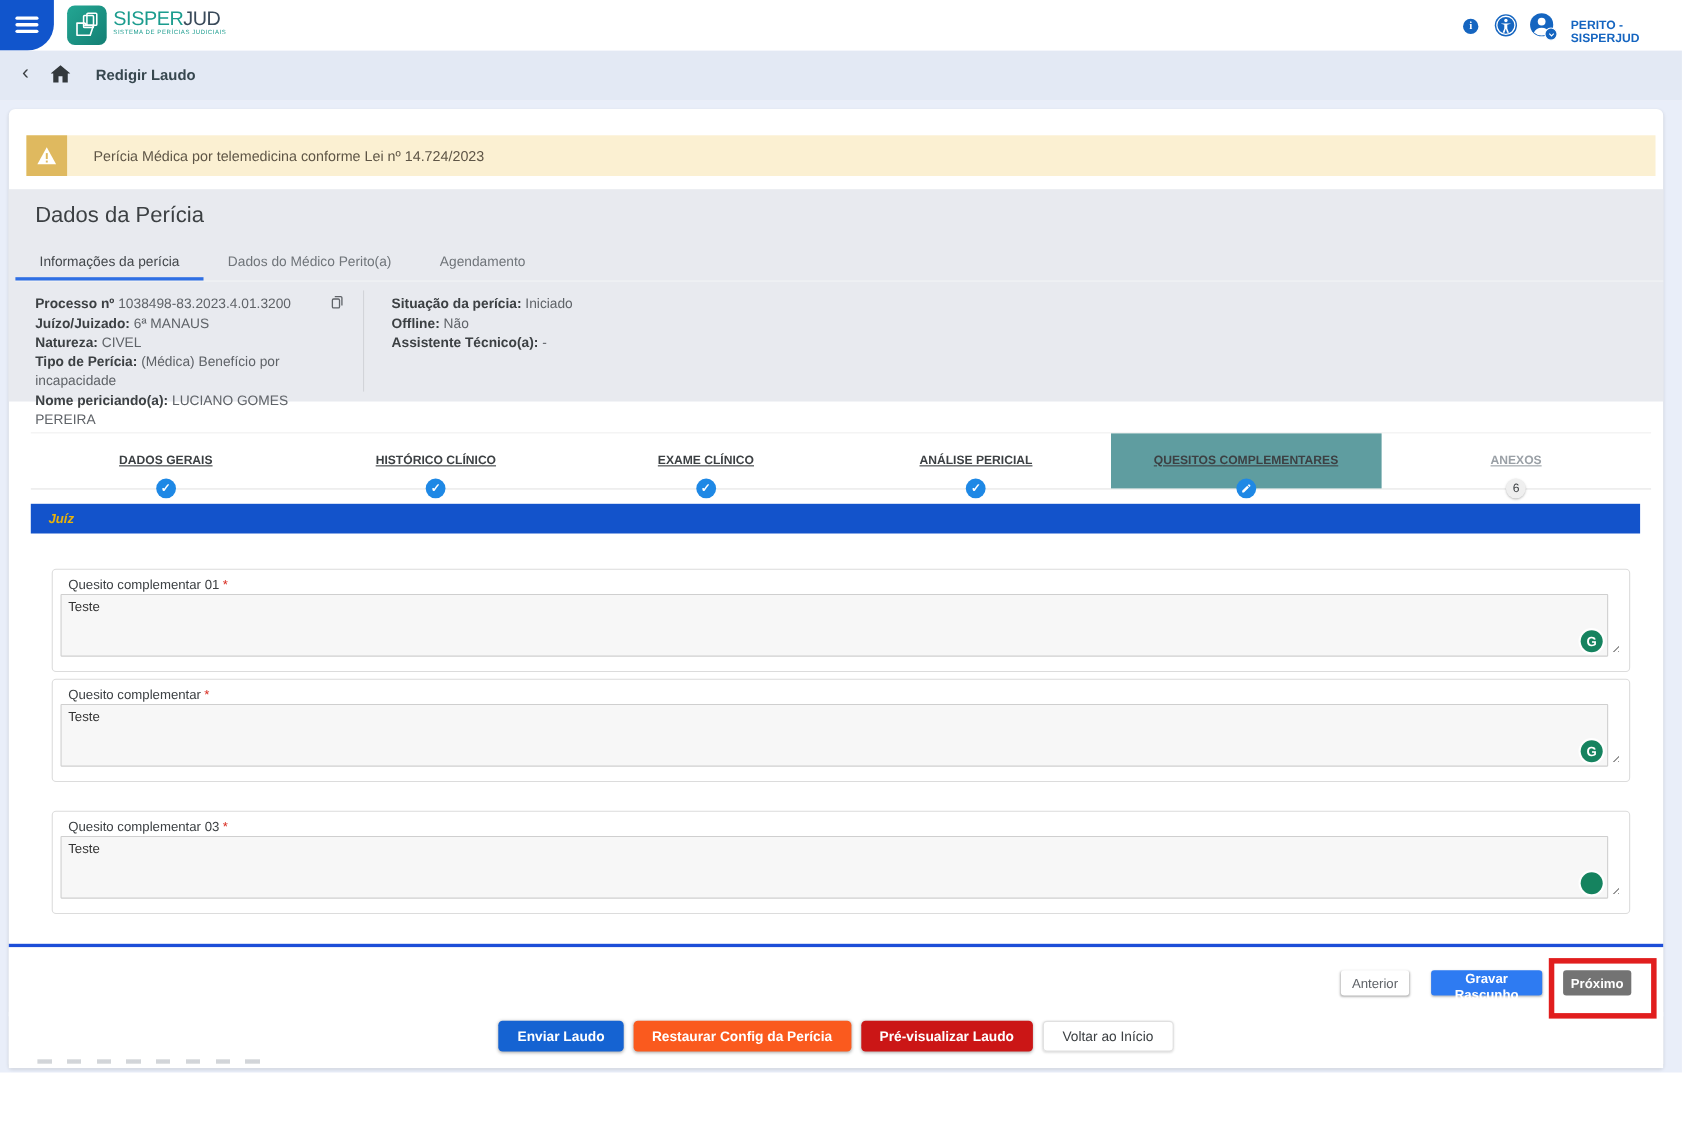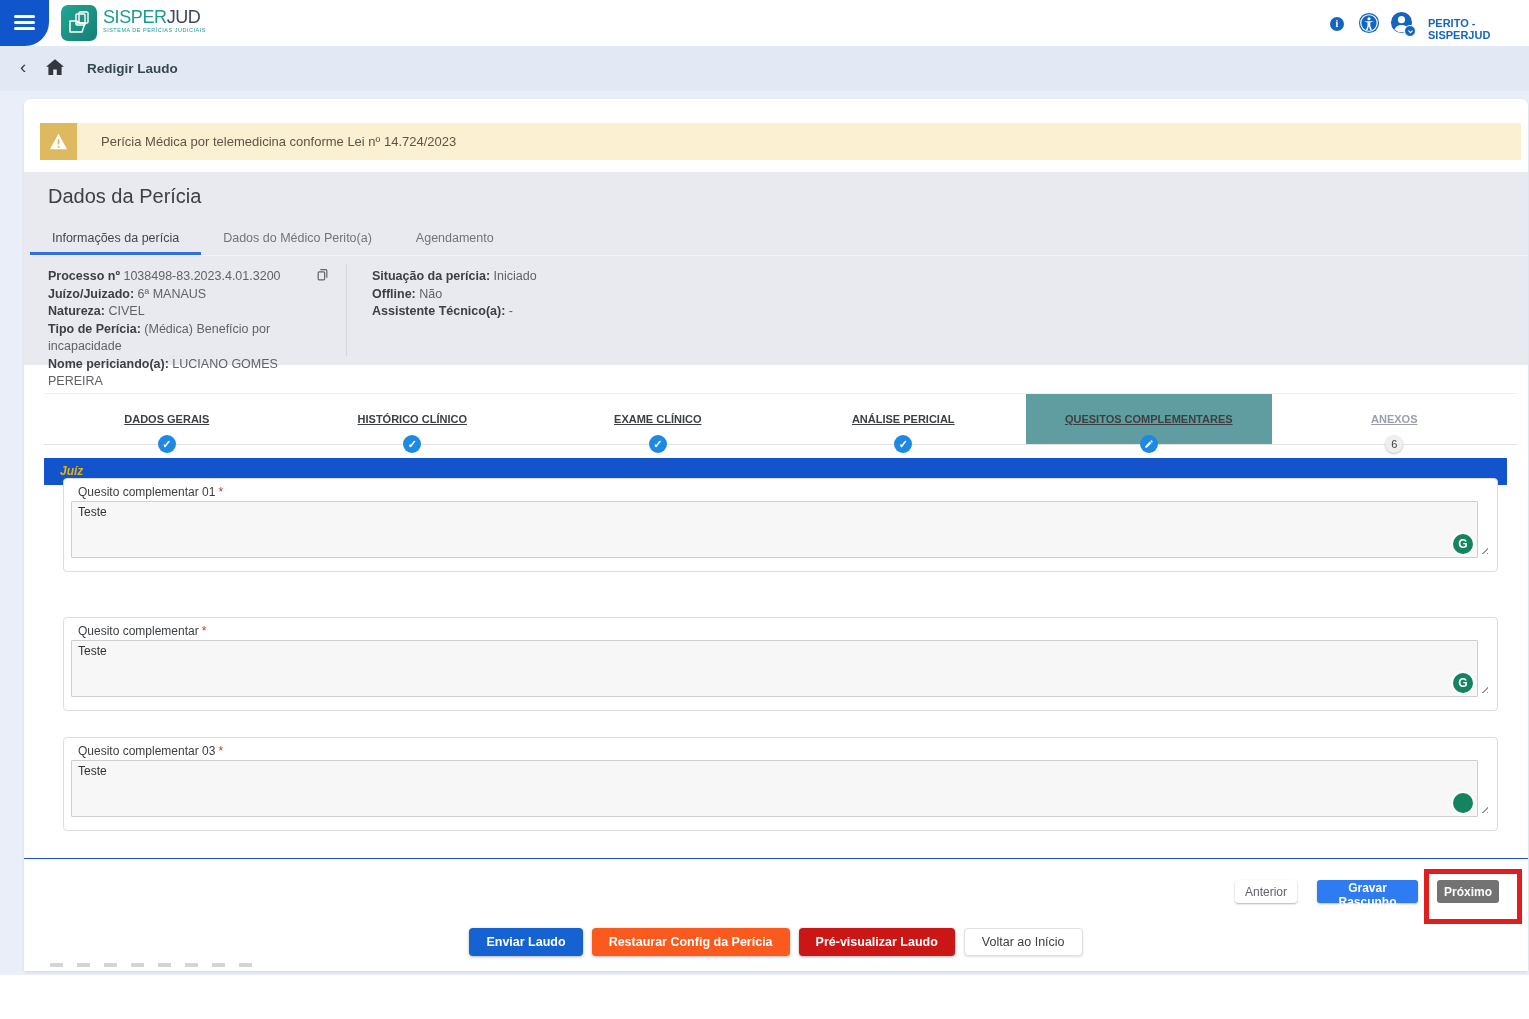--- a/index.html
+++ b/index.html
@@ -29,21 +29,21 @@
 
   
   .breadcrumb{position:absolute;left:0;top:46px;width:100%;height:45px;background:#E3E9F4;}
   .back-chevron{position:absolute;left:20px;top:10px;font-size:19px;color:#3c4043;cursor:pointer;line-height:22px;}
   .home-btn{position:absolute;left:46px;top:13px;cursor:pointer;}
   .crumb-title{position:absolute;left:87px;top:15px;font-size:13.5px;font-weight:600;color:#37474F;}
 
   
   .bg-band{position:absolute;left:0;top:91px;width:100%;height:884px;background:#E9EEF9;}
   .card{position:absolute;left:8px;top:99px;width:1504px;height:872px;background:#fff;
-        border-radius:6px 6px 4px 4px;box-shadow:0 1px 3px rgba(0,0,0,.10);margin-left:16px;}
+        border-radius:6px 6px 4px 4px;box-shadow:0 1px 3px rgba(0,0,0,.10);}
 
   
   .warning{position:absolute;left:16px;top:24px;width:1481px;height:37px;background:#FBF0D2;display:flex;}
   .warn-box{width:37px;height:37px;background:#DFB95F;flex:none;display:flex;align-items:center;justify-content:center;}
   .warn-text{align-self:center;padding-left:24px;font-size:13px;color:#5E5546;}
 
   
   .pericia{position:absolute;left:0;top:73px;width:100%;height:193px;background:#E8EAEF;}
   .pericia-title{position:absolute;left:24px;top:13px;font-size:20px;font-weight:500;color:#3c4043;}
   .tabs{position:absolute;left:6px;top:52px;width:1498px;height:31px;display:flex;border-bottom:1px solid #f2f3f6;}
@@ -65,37 +65,37 @@
   .badge{position:absolute;left:50%;bottom:-9px;transform:translateX(-50%);width:18px;height:18px;
          border-radius:50%;z-index:2;text-align:center;}
   .badge.check{background:#1E88E5;color:#fff;font-size:11px;line-height:18px;font-weight:bold;}
   .badge.edit{background:#1E88E5;display:flex;align-items:center;justify-content:center;}
   .badge.count{background:#efefef;color:#3c4043;font-size:11px;line-height:18px;box-shadow:0 1px 2px rgba(0,0,0,.25);}
 
   
   .group-bar{position:absolute;left:20px;top:359px;width:1463px;height:27px;background:#1353CB;color:#eab308;
              font-size:12px;font-weight:bold;font-style:italic;line-height:27px;padding-left:16px;box-sizing:border-box;}
   .qbox{position:absolute;left:39px;width:1435px;height:94px;background:#fff;border:1px solid #dcdcdc;border-radius:4px;box-sizing:border-box;}
-  .qbox.b1{top:379px;} .qbox.b2{top:518px;} .qbox.b3{top:638px;}
+  .qbox.b1{top:418px;} .qbox.b2{top:518px;} .qbox.b3{top:638px;}
   .q-label{position:absolute;left:14px;top:6px;font-size:12px;color:#3c4043;}
   .req{color:#D93025;margin-left:3px;}
   .q-text{position:absolute;left:7px;top:22px;width:1407px;height:57px;background:#F7F7F7;border:1px solid #cfcfcf;
           font-family:"Liberation Sans",sans-serif;font-size:12px;color:#333;padding:3px 6px;resize:none;
           box-sizing:border-box;border-radius:1px;outline:none;}
   .gram{position:absolute;right:24px;bottom:17px;width:20px;height:20px;border-radius:50%;background:#15835F;
         color:#fff;font-weight:bold;font-size:12px;line-height:20px;text-align:center;cursor:pointer;
         box-shadow:0 0 0 2px rgba(255,255,255,.9);}
   .gram.plain{color:transparent;}
   .rsz{position:absolute;right:9px;bottom:17px;width:9px;height:9px;cursor:nwse-resize;
        background:repeating-linear-gradient(-45deg,#9a9a9a 0 1px,transparent 1px 3.5px);
        clip-path:polygon(100% 0,100% 100%,0 100%);}
 
   
   .footer-nav{position:absolute;left:0;top:759px;width:100%;height:62px;background:#fff;
-              border-top:1px solid #1d4ed8;border-bottom:1px solid #efefef;}
+              border-top:3px solid #1d4ed8;border-bottom:1px solid #efefef;}
   .btn{border:none;border-radius:3px;font-family:"Liberation Sans",sans-serif;cursor:pointer;}
   .btn-anterior{position:absolute;left:1211px;top:21px;width:62px;height:23px;background:#fff;color:#5f6368;
                 font-size:12px;box-shadow:0 1px 2px rgba(0,0,0,.3);}
   .btn-gravar{position:absolute;left:1293px;top:21px;width:101px;height:23px;background:#2E7BF2;color:#fff;
               font-size:12px;font-weight:bold;box-shadow:0 1px 2px rgba(0,0,0,.25);}
   .btn-proximo{position:absolute;left:1413px;top:21px;width:62px;height:23px;background:#737373;color:#fff;
                font-size:12px;font-weight:bold;}
   .annotation{position:absolute;left:1400px;top:10px;width:88px;height:45px;border:5px solid #E11E1E;
               pointer-events:none;z-index:5;}
 

